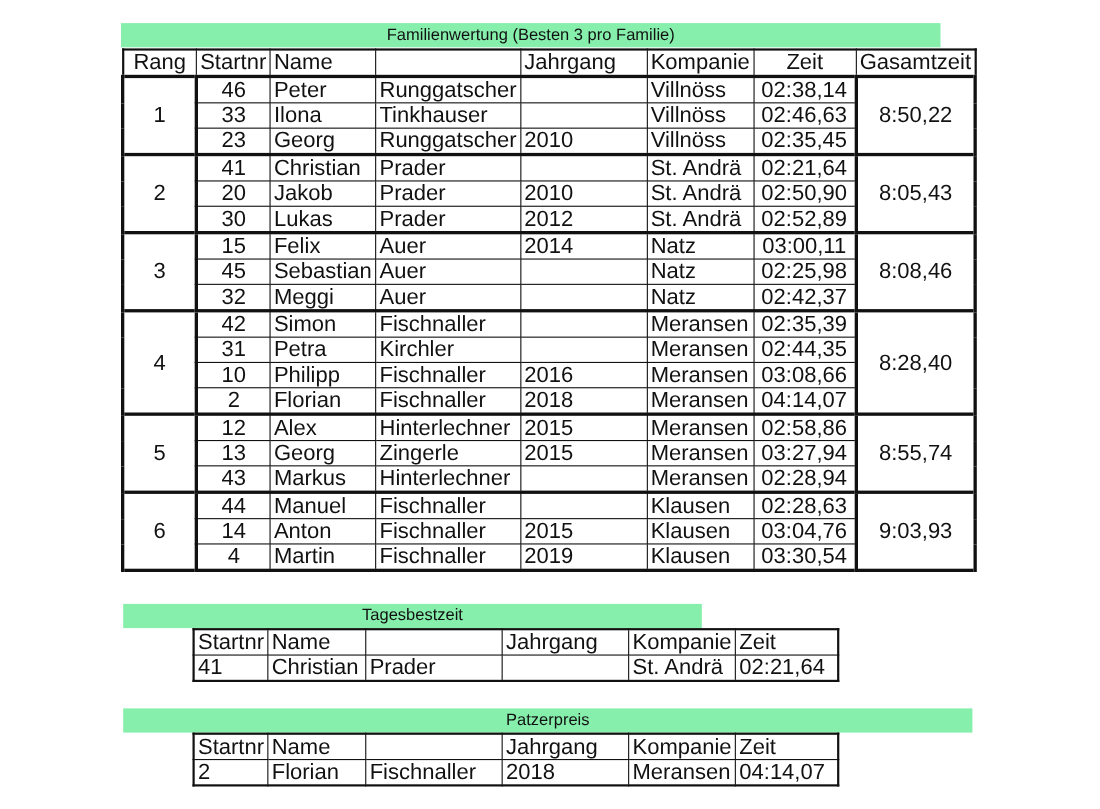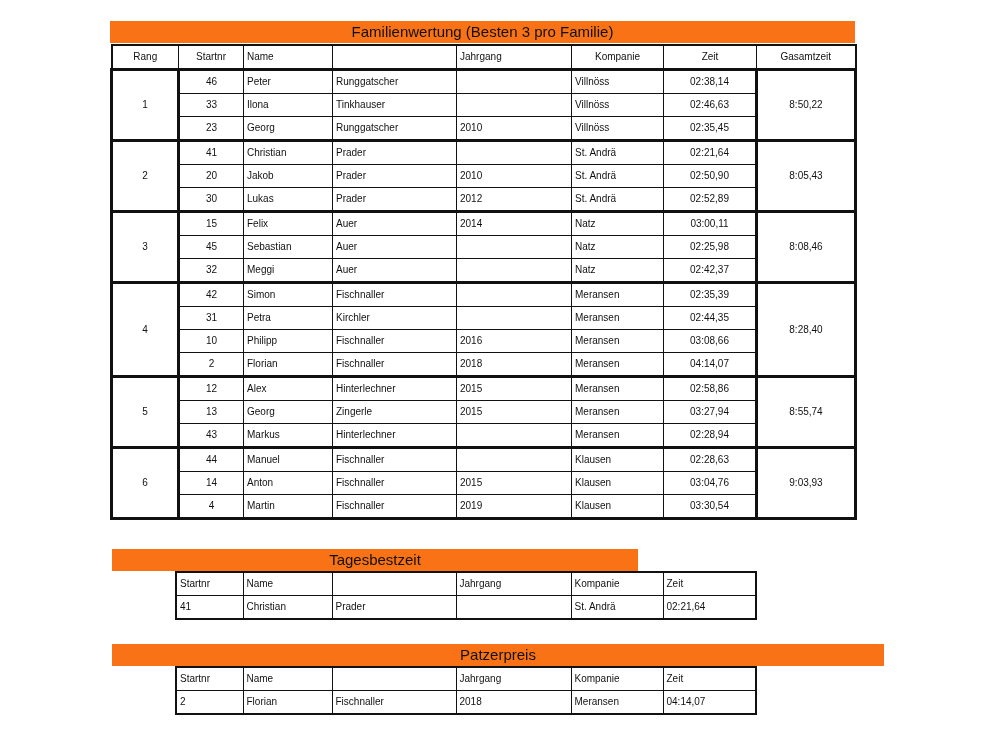--- a/index.html
+++ b/index.html
@@ -1,18 +1,18 @@
 <!DOCTYPE html>
 <html><head>
 <meta charset="utf-8">
 <style>
   html,body{margin:0;padding:0;background:#fff;}
   body{width:1000px;height:735px;position:relative;overflow:hidden;font-family:"Liberation Sans","DejaVu Sans",sans-serif;color:#111;}
-  .band{position:absolute;background:#f97316;color:#111;text-align:center;font-size:15px;line-height:22px;height:22px;}
-  table{position:absolute;border-collapse:collapse;font-size:10px;table-layout:fixed;}
+  .band{position:absolute;background:#86efac;color:#111;text-align:center;font-size:15px;line-height:22px;height:22px;}
+  table{position:absolute;border-collapse:collapse;font-size:20px;table-layout:fixed;}
   td,th{border:1px solid #111;padding:0 3px;height:22px;line-height:22px;font-weight:normal;white-space:nowrap;overflow:hidden;}
   .c{text-align:center;}
   .r{text-align:left;}
   .l{text-align:left;}
   #fam{left:110px;top:44px;border:2px solid #111;}
   #fam thead th{border:1px solid #111;border-bottom:2px solid #111;}
   #fam tbody.grp{border:3px solid #111;}
   #fam td.rank,#fam td.total{border-left:3px solid #111;border-right:3px solid #111;}
   .small{left:175px;border:2px solid #111;}
 </style>

